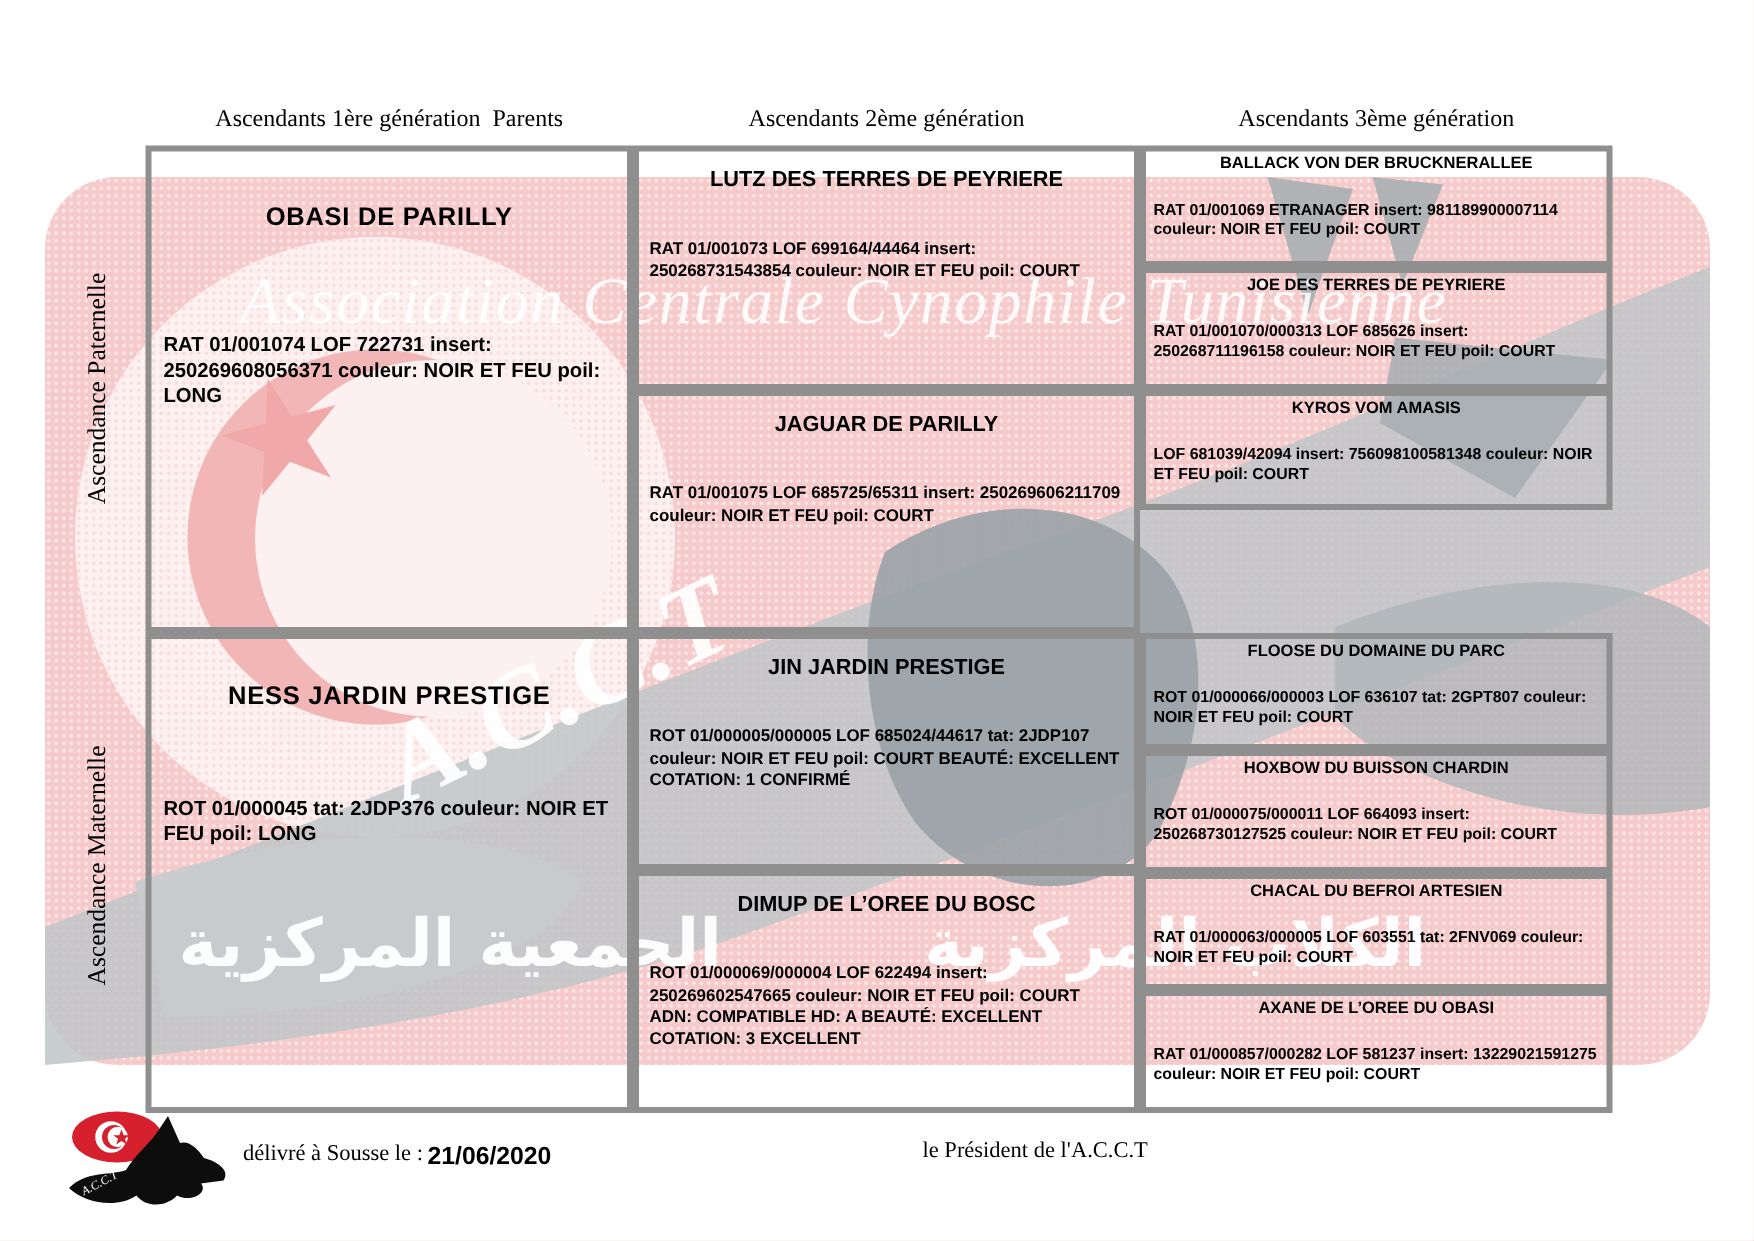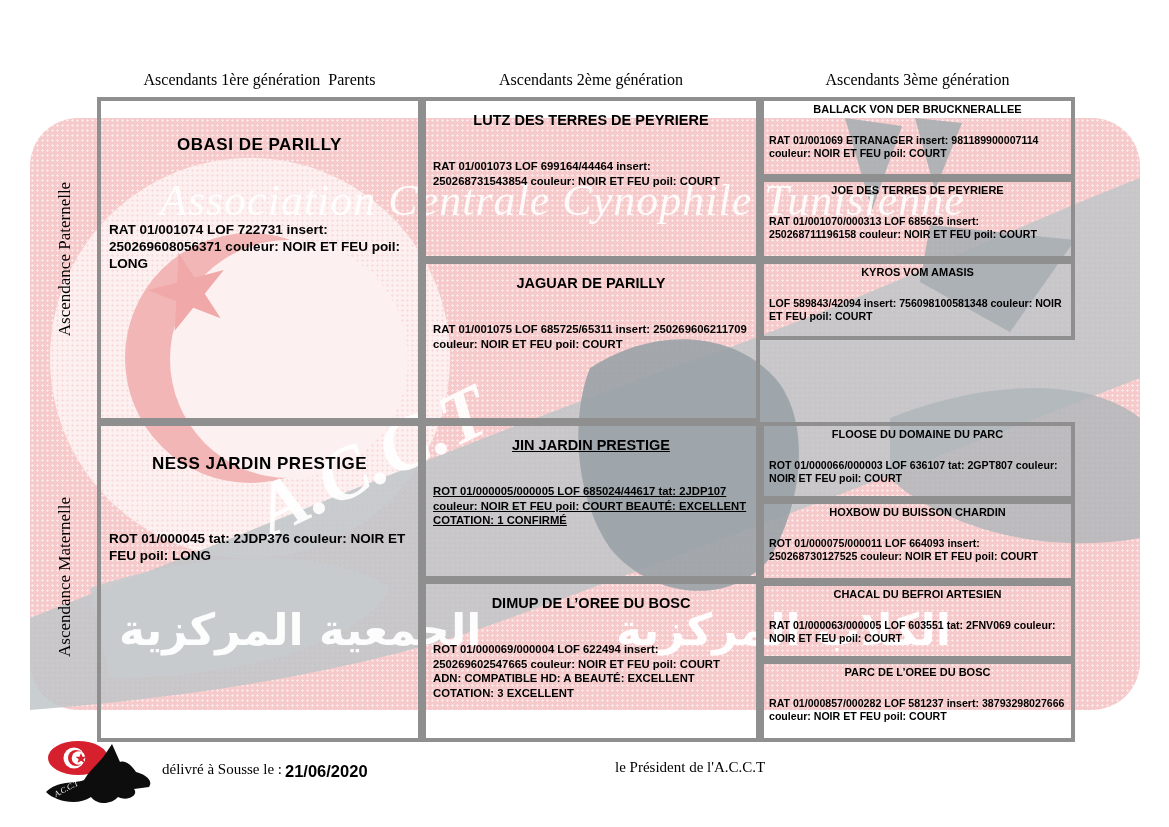--- a/index.html
+++ b/index.html
@@ -99,56 +99,56 @@
   </div>
 
   <div class="pbox c2" style="left:422px;top:97px;width:338px;height:163px;">
     <div class="t">LUTZ DES TERRES DE PEYRIERE</div>
     <div class="d">RAT 01/001073 LOF 699164/44464 insert: 250268731543854 couleur: NOIR ET FEU poil: COURT</div>
   </div>
   <div class="pbox c2" style="left:422px;top:260px;width:338px;height:162px;">
     <div class="t">JAGUAR DE PARILLY</div>
     <div class="d">RAT 01/001075 LOF 685725/65311 insert: 250269606211709 couleur: NOIR ET FEU poil: COURT</div>
   </div>
-  <div class="pbox c2" style="left:422px;top:422px;width:338px;height:158px;text-decoration:underline;">
+  <div class="pbox c2" style="left:422px;top:422px;width:338px;height:158px;">
     <div class="t">JIN JARDIN PRESTIGE</div>
     <div class="d">ROT 01/000005/000005 LOF 685024/44617 tat: 2JDP107 couleur: NOIR ET FEU poil: COURT BEAUTÉ: EXCELLENT COTATION: 1 CONFIRMÉ</div>
   </div>
   <div class="pbox c2" style="left:422px;top:580px;width:338px;height:162px;">
     <div class="t">DIMUP DE L’OREE DU BOSC</div>
     <div class="d">ROT 01/000069/000004 LOF 622494 insert: 250269602547665 couleur: NOIR ET FEU poil: COURT ADN: COMPATIBLE HD: A BEAUTÉ: EXCELLENT COTATION: 3 EXCELLENT</div>
   </div>
 
   <div class="pbox c3" style="left:760px;top:97px;width:315px;height:81px;">
     <div class="t">BALLACK VON DER BRUCKNERALLEE</div>
     <div class="d">RAT 01/001069 ETRANAGER insert: 981189900007114 couleur: NOIR ET FEU poil: COURT</div>
   </div>
   <div class="pbox c3" style="left:760px;top:178px;width:315px;height:82px;">
     <div class="t">JOE DES TERRES DE PEYRIERE</div>
     <div class="d">RAT 01/001070/000313 LOF 685626 insert: 250268711196158 couleur: NOIR ET FEU poil: COURT</div>
   </div>
   <div class="pbox c3" style="left:760px;top:260px;width:315px;height:80px;">
     <div class="t">KYROS VOM AMASIS</div>
-    <div class="d">LOF 589843/42094 insert: 756098100581348 couleur: NOIR ET FEU poil: COURT</div>
+    <div class="d">LOF 681039/42094 insert: 756098100581348 couleur: NOIR ET FEU poil: COURT</div>
   </div>
   <div class="pbox c3" style="left:760px;top:422px;width:315px;height:78px;">
     <div class="t">FLOOSE DU DOMAINE DU PARC</div>
     <div class="d">ROT 01/000066/000003 LOF 636107 tat: 2GPT807 couleur: NOIR ET FEU poil: COURT</div>
   </div>
   <div class="pbox c3" style="left:760px;top:500px;width:315px;height:82px;">
     <div class="t">HOXBOW DU BUISSON CHARDIN</div>
     <div class="d">ROT 01/000075/000011 LOF 664093 insert: 250268730127525 couleur: NOIR ET FEU poil: COURT</div>
   </div>
   <div class="pbox c3" style="left:760px;top:582px;width:315px;height:78px;">
     <div class="t">CHACAL DU BEFROI ARTESIEN</div>
     <div class="d">RAT 01/000063/000005 LOF 603551 tat: 2FNV069 couleur: NOIR ET FEU poil: COURT</div>
   </div>
   <div class="pbox c3" style="left:760px;top:660px;width:315px;height:82px;">
-    <div class="t">PARC DE L’OREE DU BOSC</div>
-    <div class="d">RAT 01/000857/000282 LOF 581237 insert: 38793298027666 couleur: NOIR ET FEU poil: COURT</div>
+    <div class="t">AXANE DE L’OREE DU OBASI</div>
+    <div class="d">RAT 01/000857/000282 LOF 581237 insert: 13229021591275 couleur: NOIR ET FEU poil: COURT</div>
   </div>
 
   <svg class="logo" viewBox="0 0 135 72">
     <ellipse cx="38" cy="18" rx="30" ry="17" fill="#d6202e"></ellipse>
     <circle cx="34" cy="18" r="10.5" fill="#ffffff"></circle>
     <circle cx="36" cy="18" r="8" fill="#d6202e"></circle>
     <circle cx="38.5" cy="18" r="6.8" fill="#ffffff"></circle>
     <polygon points="41,13 42.5,16.8 46.5,16.8 43.3,19.2 44.5,23 41,20.7 37.5,23 38.7,19.2 35.5,16.8 39.5,16.8" fill="#d6202e"></polygon>
     <path d="M6,52 C18,40 34,44 44,40 C50,30 58,24 64,16 L72,4 L80,22 C86,20 92,26 96,32 C104,34 114,40 109,47 L94,49 C99,55 88,62 78,57 C72,64 58,66 51,57 C38,66 16,62 6,52 Z" fill="#0d0d0d"></path>
     <circle cx="58" cy="46" r="9" fill="#0d0d0d"></circle>

